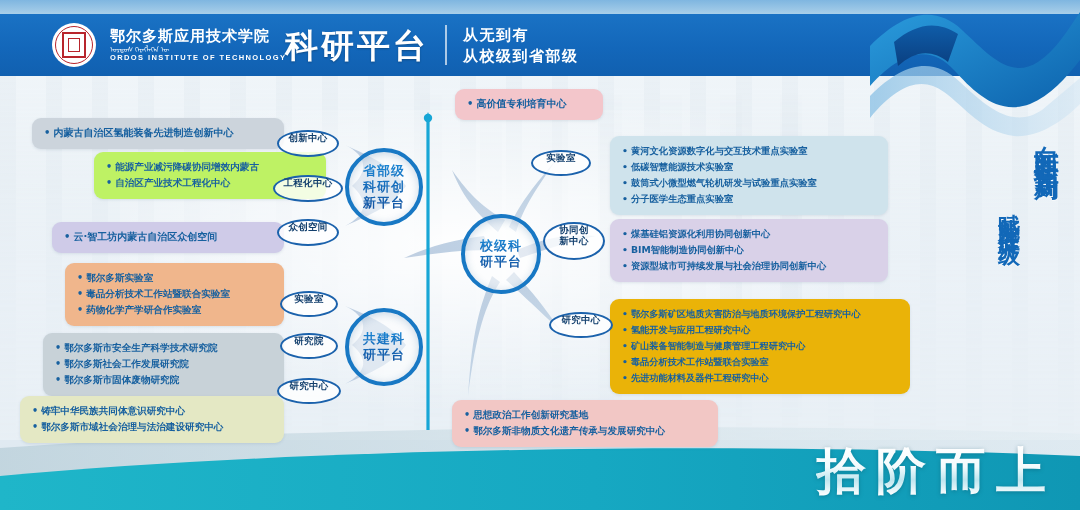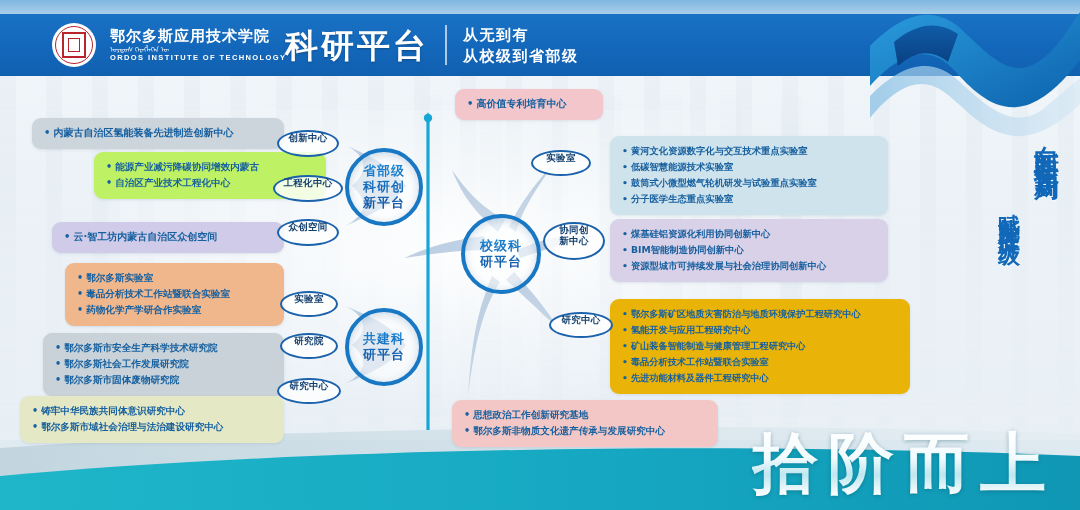--- a/index.html
+++ b/index.html
@@ -80,21 +80,21 @@
     background:linear-gradient(180deg,#1b86d4,#1352a0);
     -webkit-background-clip:text;background-clip:text;color:transparent;}
 
   
   .vtext{position:absolute;writing-mode:vertical-rl;text-orientation:upright;
     color:#1268b8;font-weight:700;letter-spacing:5px;
     text-shadow:0 1px 1px rgba(255,255,255,.7);}
   .vtext.big{font-size:25px;}
   .vtext.small{font-size:22px;}
 
-  .calli{position:absolute;right:24px;bottom:14px;font-size:66px;font-weight:700;
+  .calli{position:absolute;right:24px;bottom:14px;font-size:50px;font-weight:700;
     letter-spacing:10px;line-height:1;
     font-family:"DejaVu Serif","Liberation Serif",serif;
     background:linear-gradient(180deg,#ffffff 0%,#f2fbfd 42%,#bfe6ef 68%,#ffffff 100%);
     -webkit-background-clip:text;background-clip:text;color:transparent;
     filter:drop-shadow(0 1px 2px rgba(0,70,90,.35));margin-left:28px;}
 </style>
 </head>
 <body>
 
 <div id="stage">

